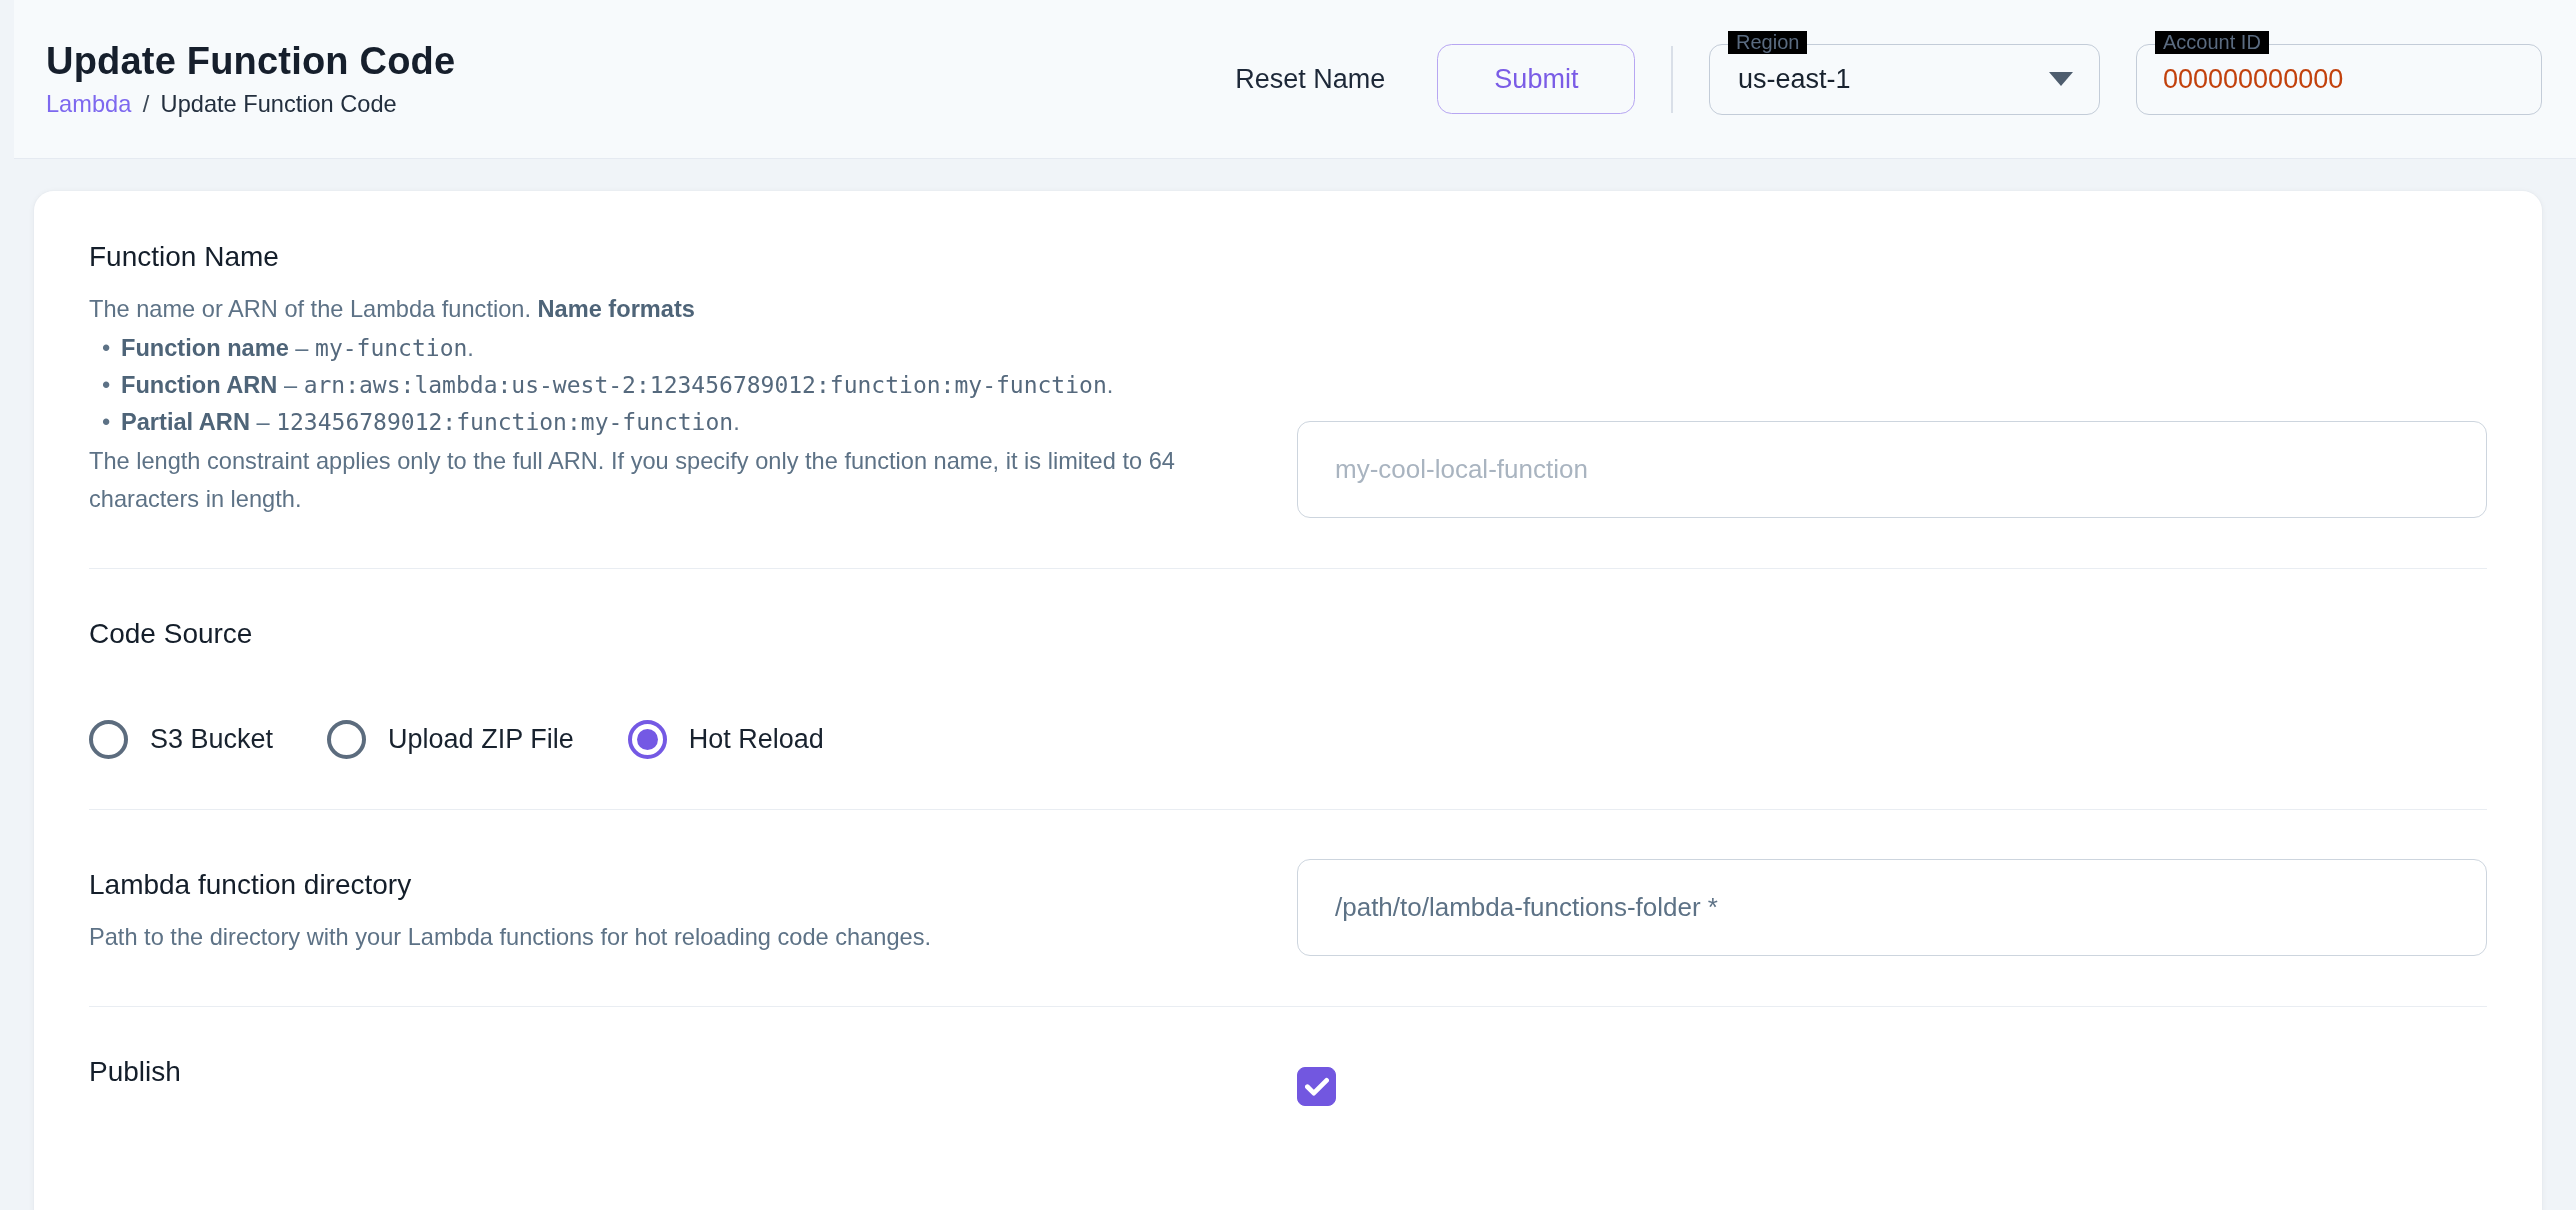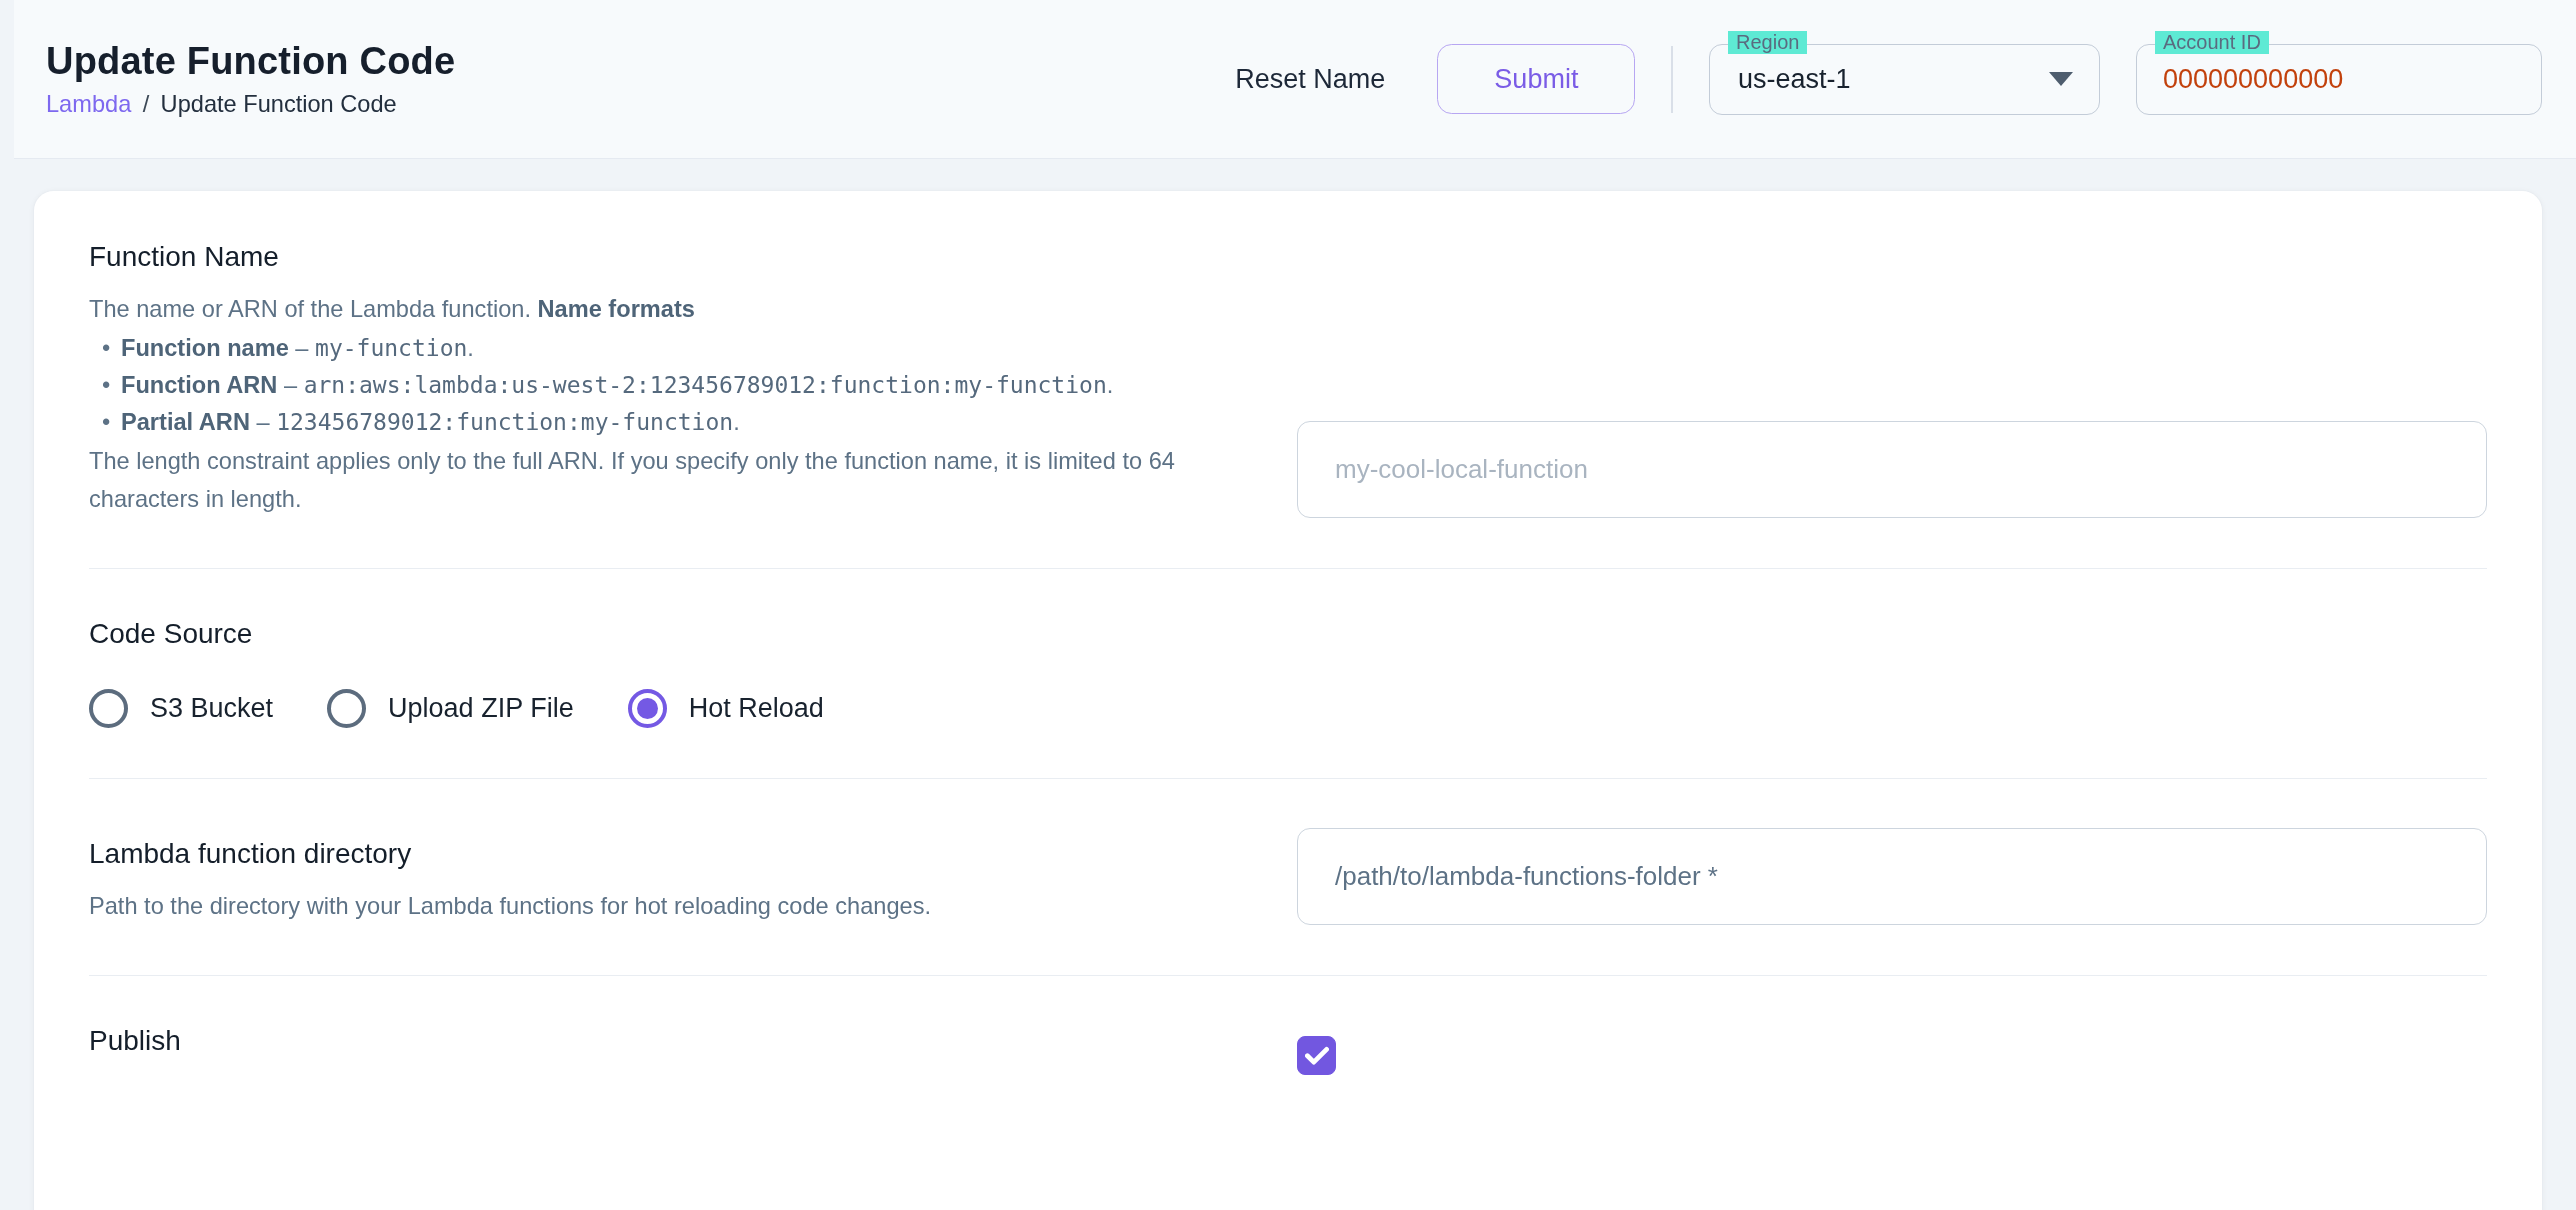--- a/index.html
+++ b/index.html
@@ -38,21 +38,21 @@
     color:#7a5ce6; font-size:27px; padding:0 56px; height:70px;
     cursor:pointer; font-family:inherit;
   }
   .v-divider { width:1.6px; height:67px; background:#d9dfe8; }
 
   .outlined-field {
     position:relative; height:71px; border:1.6px solid #c3ccd8;
     border-radius:13px; display:flex; align-items:center; background:transparent;
   }
   .outlined-field .field-label {
-    position:absolute; top:-14px; left:18px; background:#5eead4;
+    position:absolute; top:-14px; left:18px; background:#000000;
     padding:0 8px; font-size:20px; color:#5a6b80; white-space:nowrap;
   }
   .region { width:391px; cursor:pointer; }
   .region .field-value { font-size:27px; color:#18222e; padding-left:28px; }
   .dropdown-arrow {
     position:absolute; right:26px; top:50%; margin-top:-7.3px;
     width:0; height:0;
     border-left:12px solid transparent; border-right:12px solid transparent;
     border-top:14.6px solid #4e5d6e;
   }
@@ -87,21 +87,21 @@
     width:100%; height:97px; border:1.6px solid #cdd5de; border-radius:13px;
     font-family:inherit; font-size:26px; color:#18222e; padding:0 37px;
     outline:none; background:#fff;
   }
   .text-input.placeholder-light::placeholder { color:#a9b4c0; opacity:1; }
   .text-input.placeholder-slate::placeholder { color:#5d7286; opacity:1; }
 
   .divider { border:none; border-top:1.6px solid #e9edf2; margin:50px 0 49px; }
 
   .radio-row { display:flex; align-items:center; gap:54px; margin-top:39px; }
-  .radio-option { display:flex; align-items:center; gap:22px; cursor:pointer; }
+  .radio-option { display:flex; align-items:center; gap:22px; cursor:pointer;margin-top:31px; }
   .radio {
     width:39px; height:39px; border-radius:50%;
     border:4px solid #5c6c7e; flex:none; position:relative; background:#fff;
   }
   .radio-option.selected .radio { border-color:#7459e4; }
   .radio-option.selected .radio::after {
     content:""; position:absolute; inset:4.9px; border-radius:50%; background:#7459e4;
   }
   .radio-label { font-size:27px; color:#18222e; }
 

